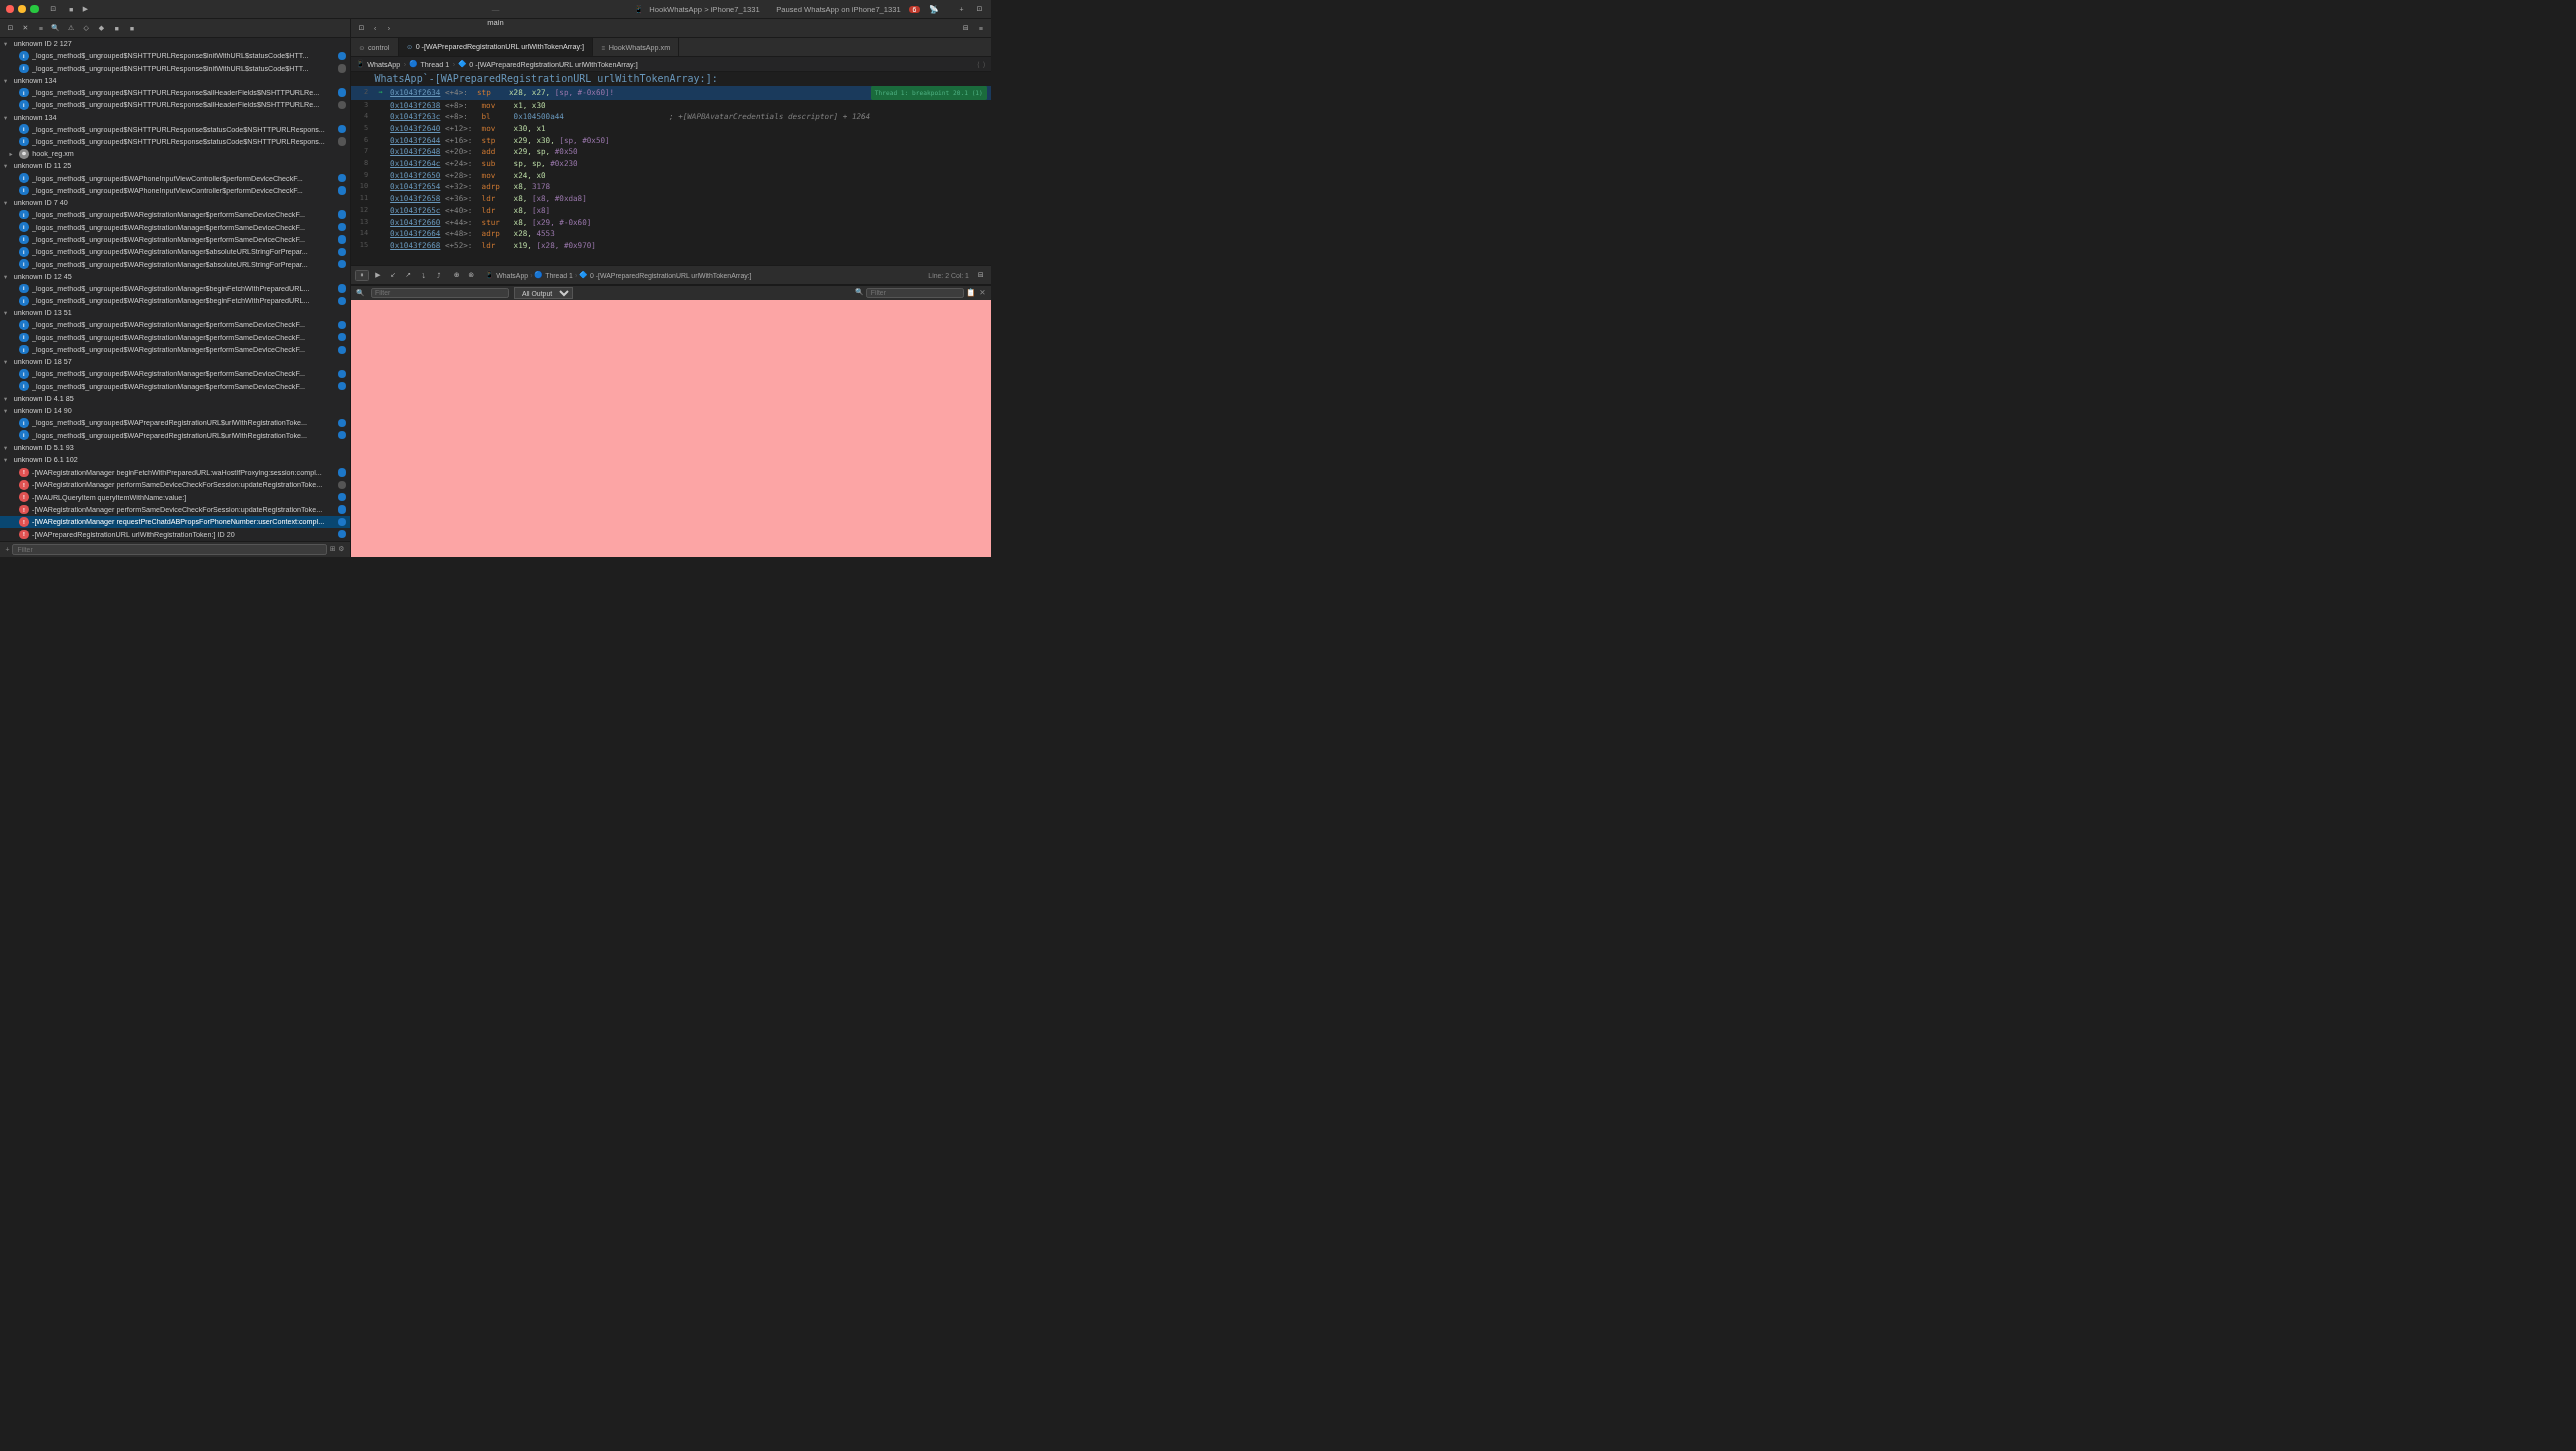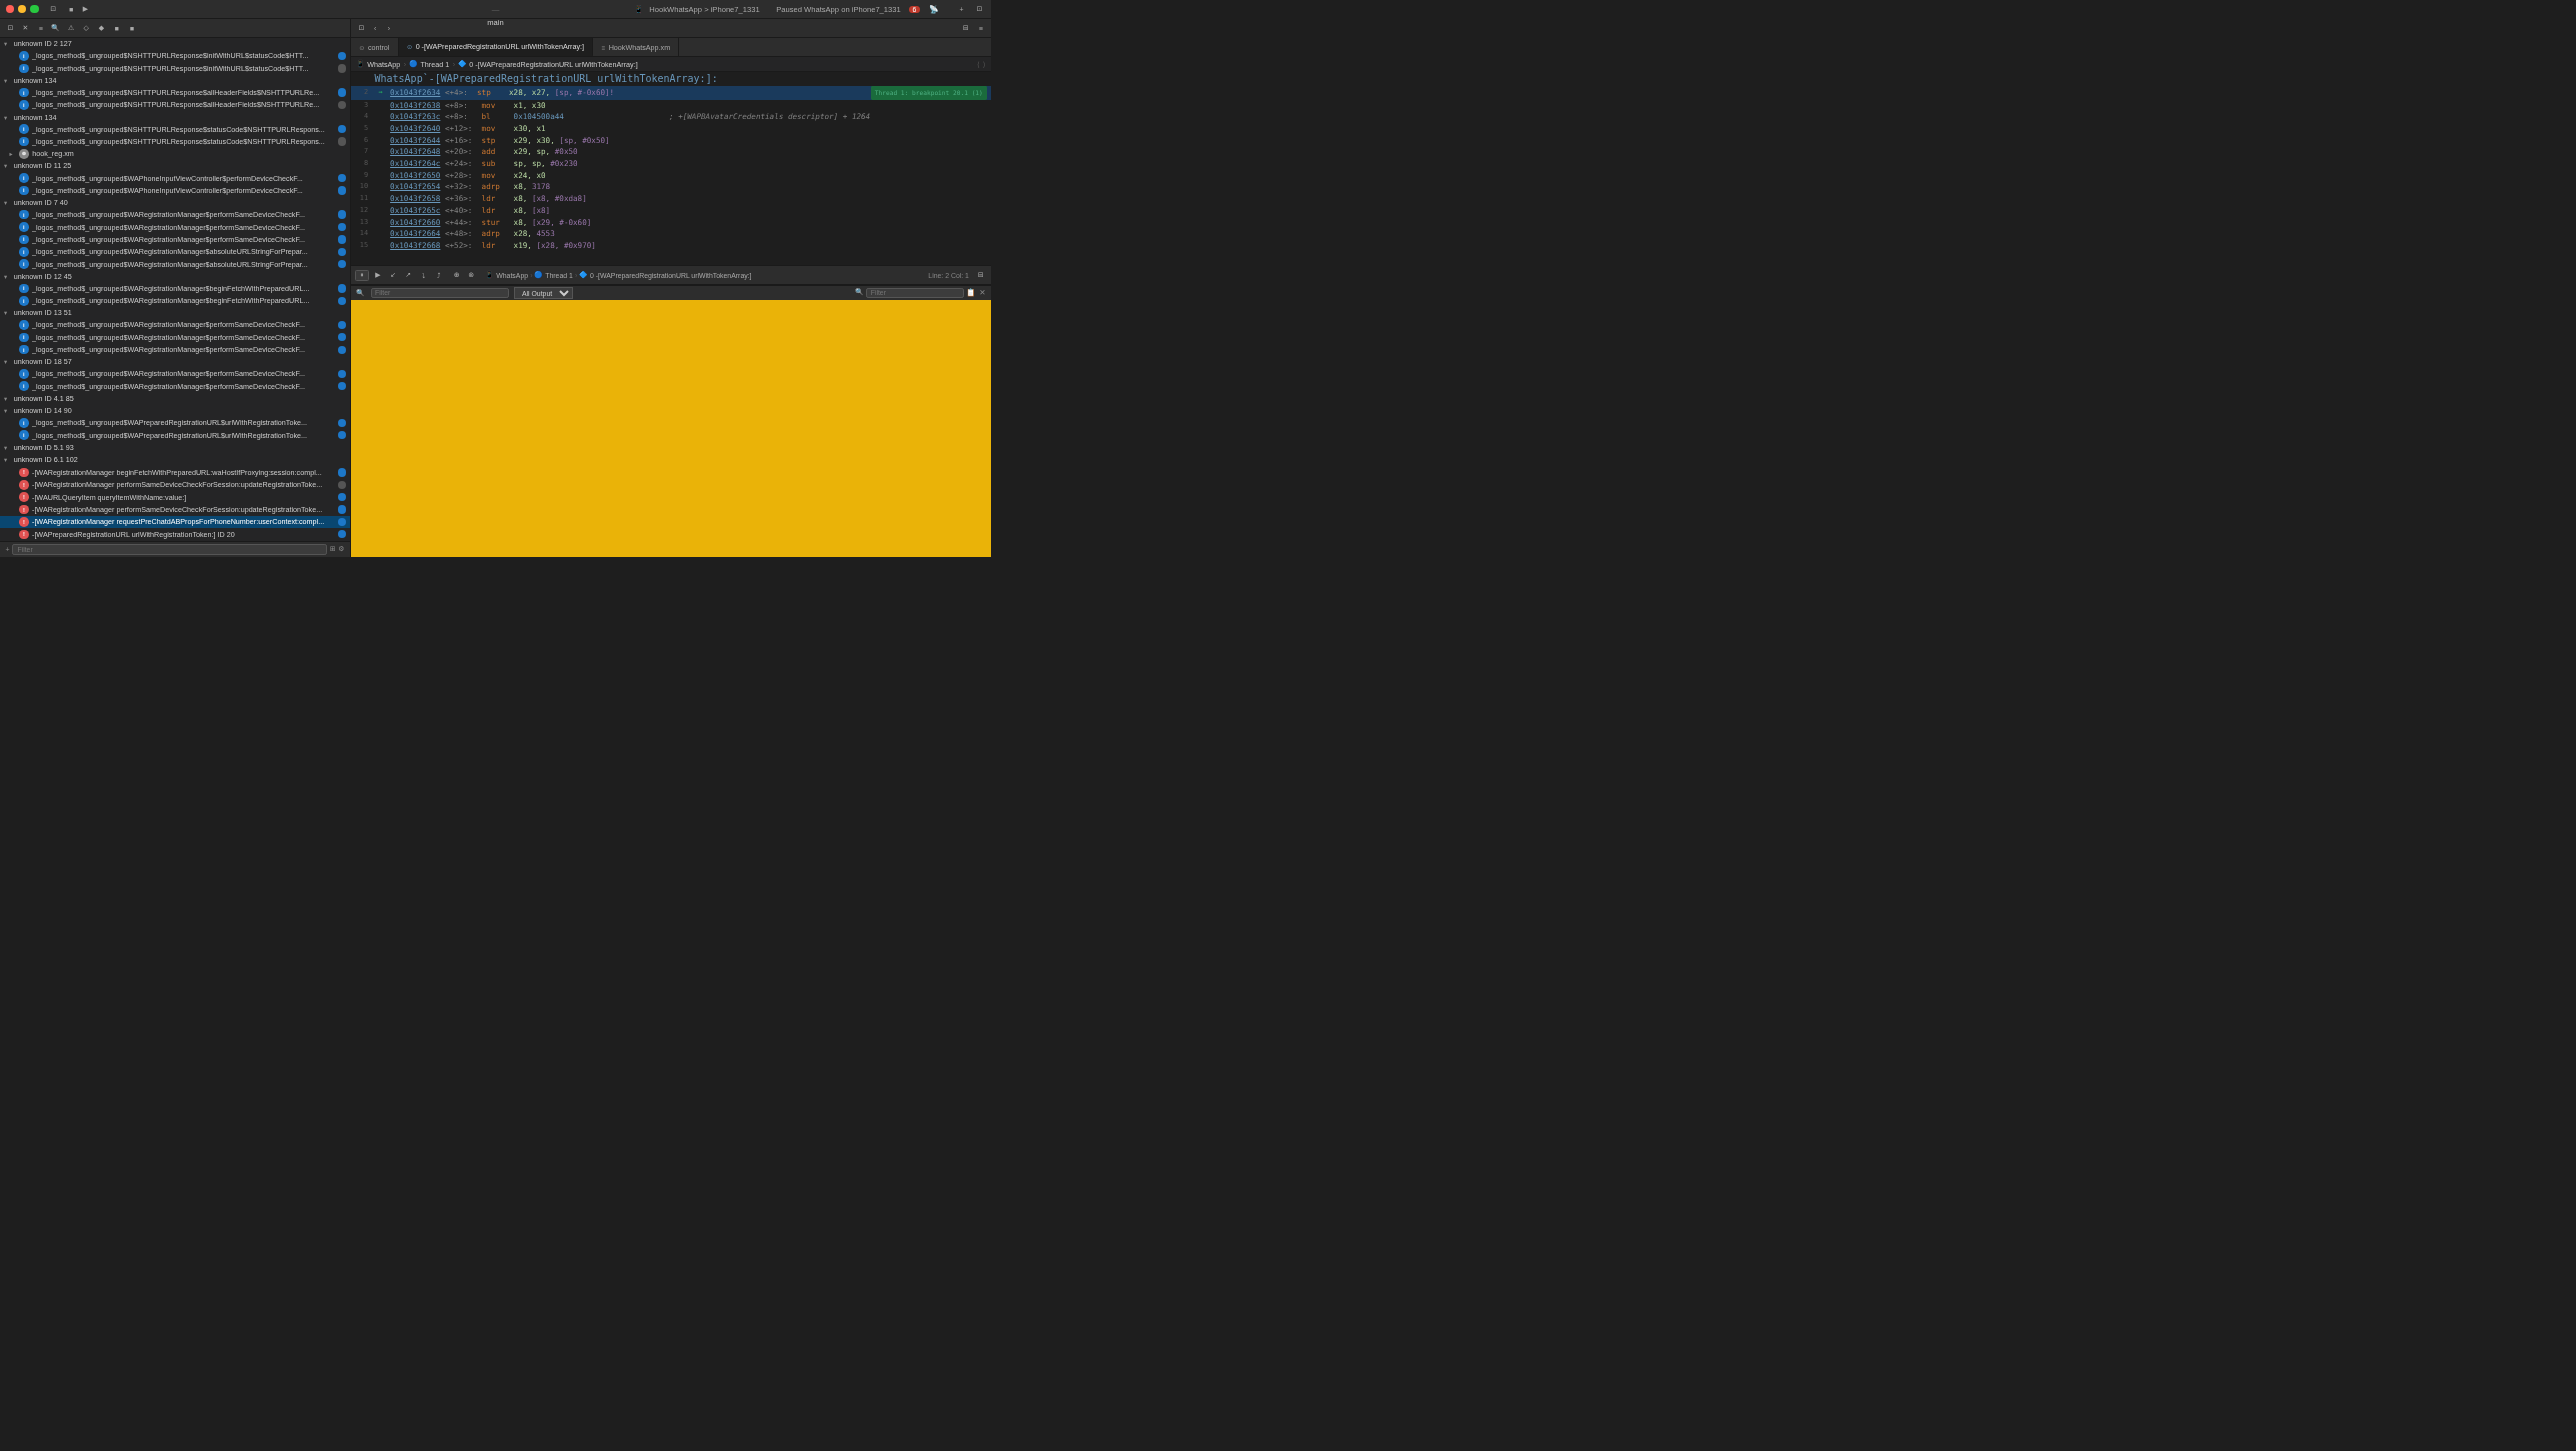--- a/index.html
+++ b/index.html
@@ -184,21 +184,21 @@
       padding: 0.7px 4.1px;
       font-size: 6.9px;
       height: 11px;
     }
 
     
     .right-panel {
       flex: 1;
       display: flex;
       flex-direction: column;
-      background: #eab308;
+      background: #fca5a5;
     }
 
     
     .right-toolbar {
       height: 19px;
       background: #2d2d2d;
       border-bottom: 0.7px solid #1a1a1a;
       display: flex;
       align-items: center;
       padding: 0 4.1px;

